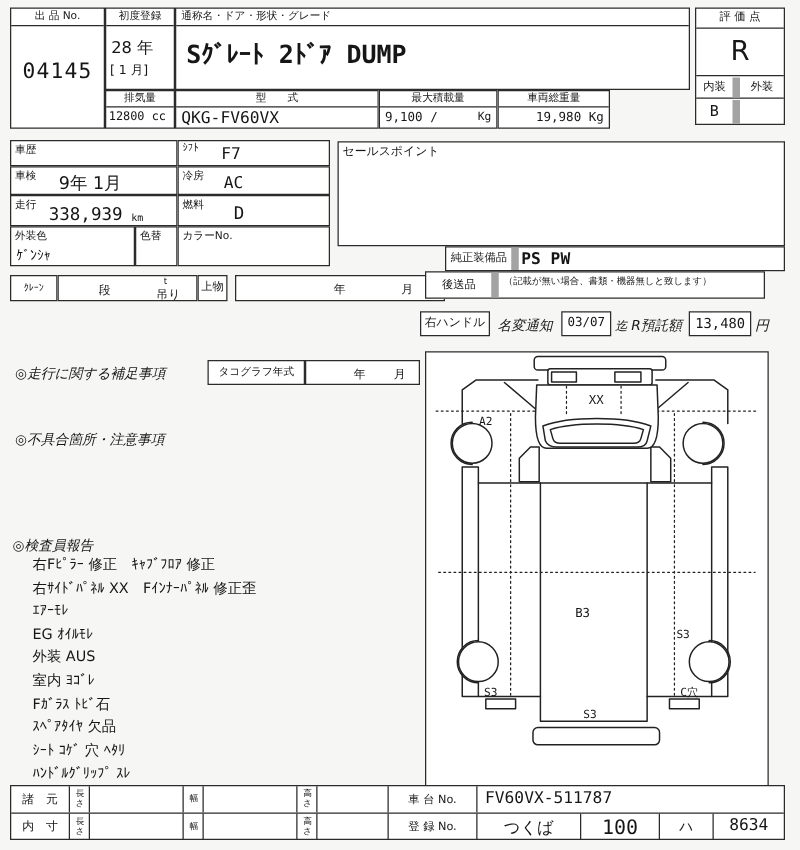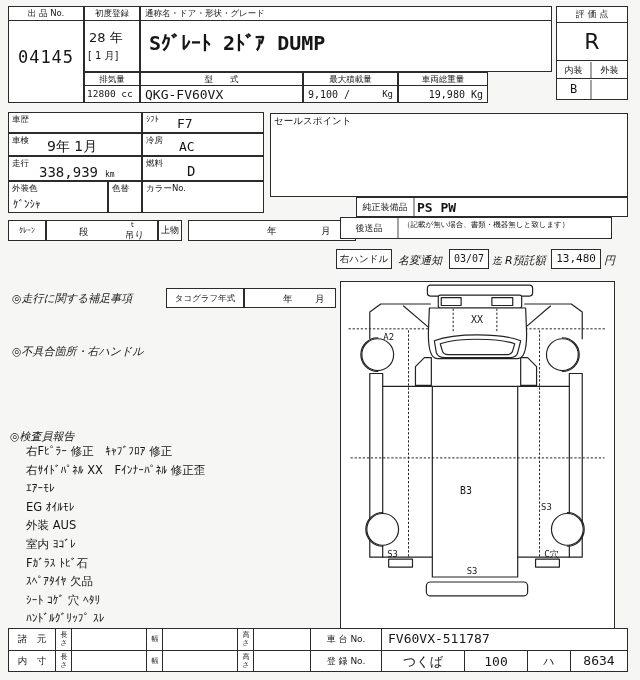--- a/index.html
+++ b/index.html
@@ -8,21 +8,21 @@
   .box{position:absolute;border:1px solid #2b2b2b;background:#fff;box-sizing:border-box;}
   .nob{position:absolute;box-sizing:border-box;}
   .hd{font-size:8.5px;text-align:center;border-bottom:1px solid #2b2b2b;line-height:13px;height:13px;overflow:hidden;white-space:nowrap;}
   .lab{position:absolute;top:1px;left:3px;font-size:8.5px;white-space:nowrap;}
   .mono{font-family:"DejaVu Sans Mono","Liberation Mono",monospace;}
   .val{position:absolute;font-family:"DejaVu Sans Mono","Liberation Mono",monospace;white-space:nowrap;}
   .title-line{position:absolute;font-size:11px;white-space:nowrap;font-style:italic;}
   .defect-line{height:18.6px;line-height:18.6px;font-size:11.5px;white-space:nowrap;}
   .minicol{display:flex;align-items:center;justify-content:center;border-right:1px solid #2b2b2b;}
   .vtext{width:8px;font-size:7px;line-height:7.5px;word-break:break-all;text-align:right;}
-  .cellr{border-right:2px solid #a3a3a3;box-sizing:border-box;}
+  .cellr{border-right:6px solid #a3a3a3;box-sizing:border-box;}
   svg text{font-family:"DejaVu Sans Mono","Liberation Mono",monospace;fill:#161616;stroke:none;}
 </style>
 </head>
 <body>
 
 <div class="sheet">
 
   <div class="box" style="left:8px;top:6px;width:76px;height:97px">
     <div class="hd">出 品 No.</div>
     <div class="val" style="left:0;right:0;top:40px;text-align:center;font-size:17px;letter-spacing:1px">04145</div>
@@ -153,21 +153,21 @@
 
   <div class="title-line" style="left:12px;top:291px">◎走行に関する補足事項</div>
   <div class="box" style="left:166px;top:288px;width:78px;height:20px">
     <div style="font-size:8.5px;text-align:center;line-height:18px">タコグラフ年式</div>
   </div>
   <div class="box" style="left:244px;top:288px;width:92px;height:20px">
     <div class="val" style="left:38px;top:4px;font-size:9.5px;font-family:inherit">年</div>
     <div class="val" style="left:70px;top:4px;font-size:9.5px;font-family:inherit">月</div>
   </div>
 
-  <div class="title-line" style="left:12px;top:344px">◎不具合箇所・右ハンドル</div>
+  <div class="title-line" style="left:12px;top:344px">◎不具合箇所・注意事項</div>
 
   <div class="title-line" style="left:10px;top:429px">◎検査員報告</div>
   <div class="nob" style="left:26px;top:442px;width:310px">
     <div class="defect-line">右Fﾋﾟﾗｰ 修正　ｷｬﾌﾞﾌﾛｱ 修正</div>
     <div class="defect-line">右ｻｲﾄﾞﾊﾟﾈﾙ XX　Fｲﾝﾅｰﾊﾟﾈﾙ 修正歪</div>
     <div class="defect-line">ｴｱｰﾓﾚ</div>
     <div class="defect-line">EG ｵｲﾙﾓﾚ</div>
     <div class="defect-line">外装 AUS</div>
     <div class="defect-line">室内 ﾖｺﾞﾚ</div>
     <div class="defect-line">Fｶﾞﾗｽ ﾄﾋﾞ石</div>
@@ -260,19 +260,19 @@
       <div class="minicol" style="width:15px">
           <span class="vtext">幅</span>
         </div>
       <div class="minicol" style="width:74px"></div>
       <div class="minicol" style="width:15px">
           <span class="vtext">高さ</span>
         </div>
       <div class="minicol" style="width:56px"></div>
       <div class="minicol" style="width:70px;font-size:9px">登 録 No.</div>
       <div class="minicol" style="width:82px;font-size:13px">つくば</div>
-      <div class="minicol mono" style="width:62px;font-size:13px">100</div>
+      <div class="minicol mono" style="width:62px;font-size:16px">100</div>
       <div class="minicol" style="width:42px;font-size:11px">ハ</div>
       <div class="mono" style="flex:1;font-size:13px;line-height:20px;text-align:center">8634</div>
     </div>
   </div>
 
 </div>
 
 </body></html>

